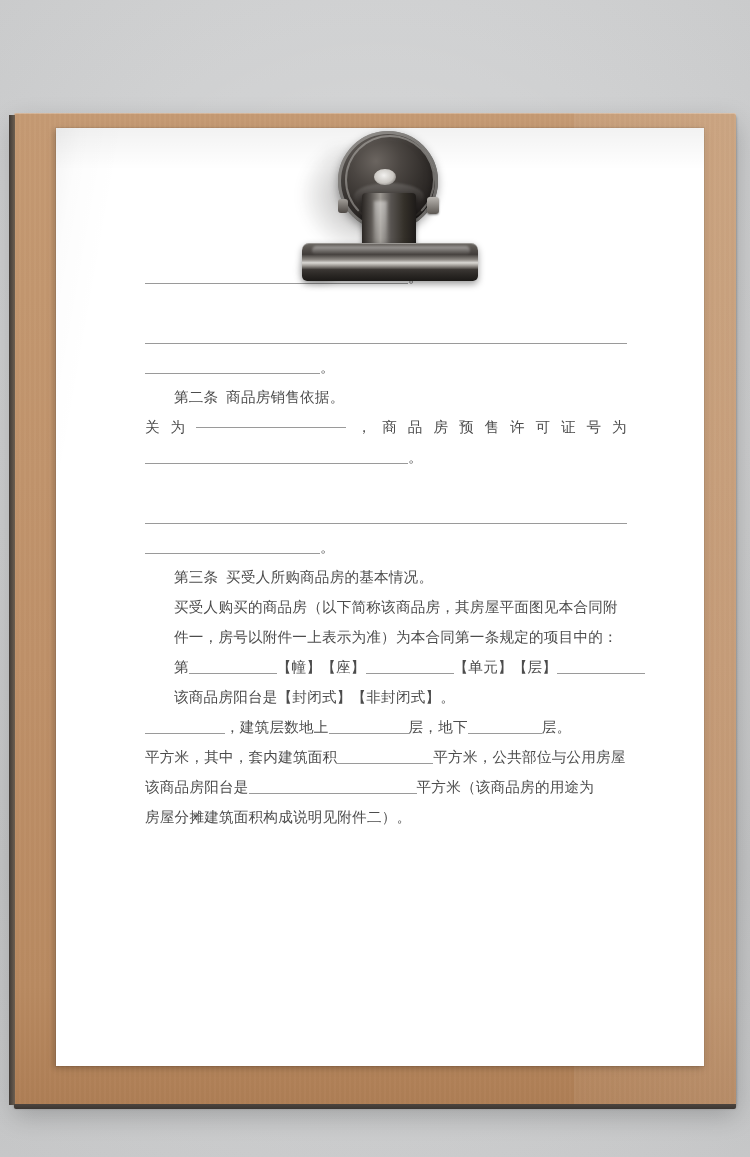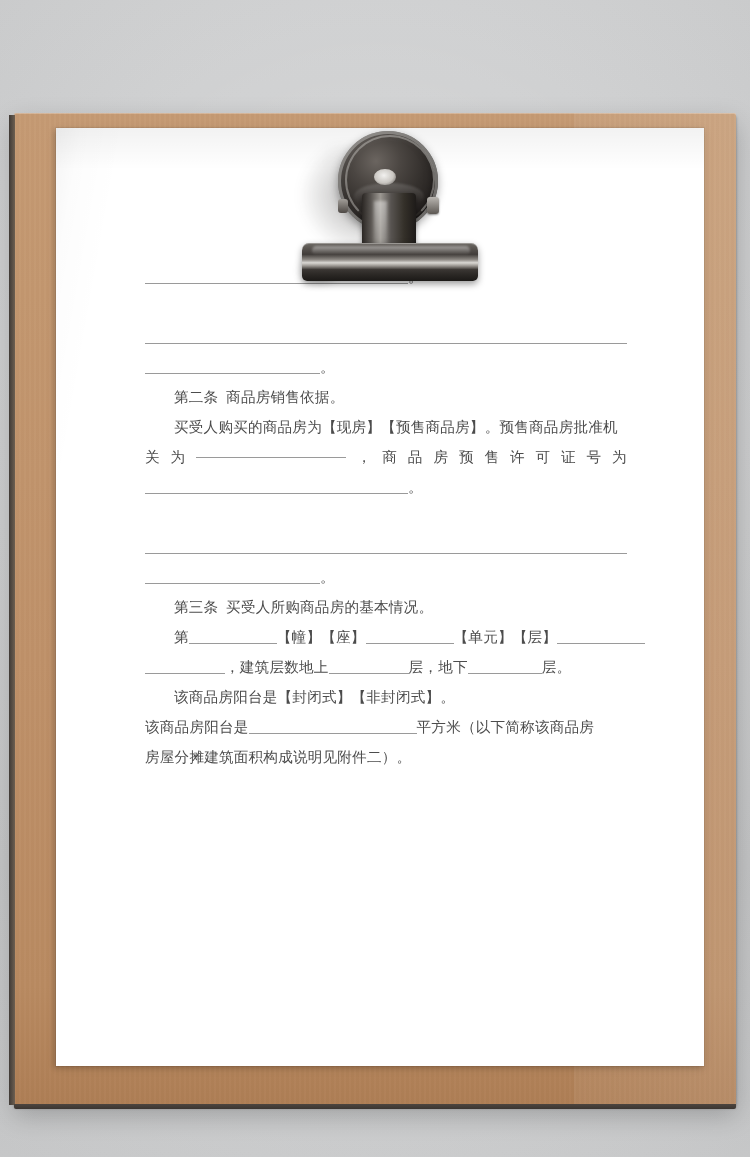--- a/index.html
+++ b/index.html
@@ -308,21 +308,20 @@
 
       <p class="p">
         <span class="blank b-175"></span><span>。</span>
       </p>
 
       <p class="p indent">
         <span>第二条</span>&nbsp;
         <span>商品房销售依据。</span>
       </p>
 
-      <p class="p indent">买受人购买的商品房为【现房】【预售商品房】。预售商品房批准机</p>
 
       <p class="p">
         <span class="justify-chars">
           <span>关</span>
           <span>为</span>
           <span class="blank b-150"></span>
           <span>，</span>
           <span>商</span>
           <span>品</span>
           <span>房</span>
@@ -348,33 +347,37 @@
 
       <p class="p">
         <span class="blank b-175"></span><span>。</span>
       </p>
 
       <p class="p indent">
         <span>第三条</span>&nbsp;
         <span>买受人所购商品房的基本情况。</span>
       </p>
 
+      <p class="p wrap indent">买受人购买的商品房（以下简称该商品房，其房屋平面图见本合同附件一，房号以附件一上表示为准）为本合同第一条规定的项目中的：</p>
 
       <p class="p indent">
         <span>第</span><span class="blank b-88"></span><span>【幢】【座】</span><span class="blank b-88"></span><span>【单元】【层】</span><span class="blank b-88"></span>
       </p>
 
+      <p class="p indent">该商品房阳台是【封闭式】【非封闭式】。</p>
+
       <p class="p">
         <span class="blank b-80"></span><span>，建筑层数地上</span><span class="blank b-80"></span><span>层，地下</span><span class="blank b-74"></span><span>层。</span>
       </p>
 
-      <p class="p indent">该商品房阳台是【封闭式】【非封闭式】。</p>
-
-      <p class="p">
-        <span>该商品房阳台是</span><span class="blank b-168"></span><span>平方米（以下简称该商品房</span>
+      <p class="p">
+        <span>平方米，其中，套内建筑面积</span><span class="blank b-96"></span><span>平方米，公共部位与公用房屋</span>
+      </p>
+      <p class="p">
+        <span>该商品房阳台是</span><span class="blank b-168"></span><span>平方米（该商品房的用途为</span>
       </p>
       <p class="p">
         <span>房屋分摊建筑面积构成说明见附件二）。</span>
       </p>
 
     </div>
   </div>
 
   <div id="clip">
     <div id="clip-shadow-wall"></div>

